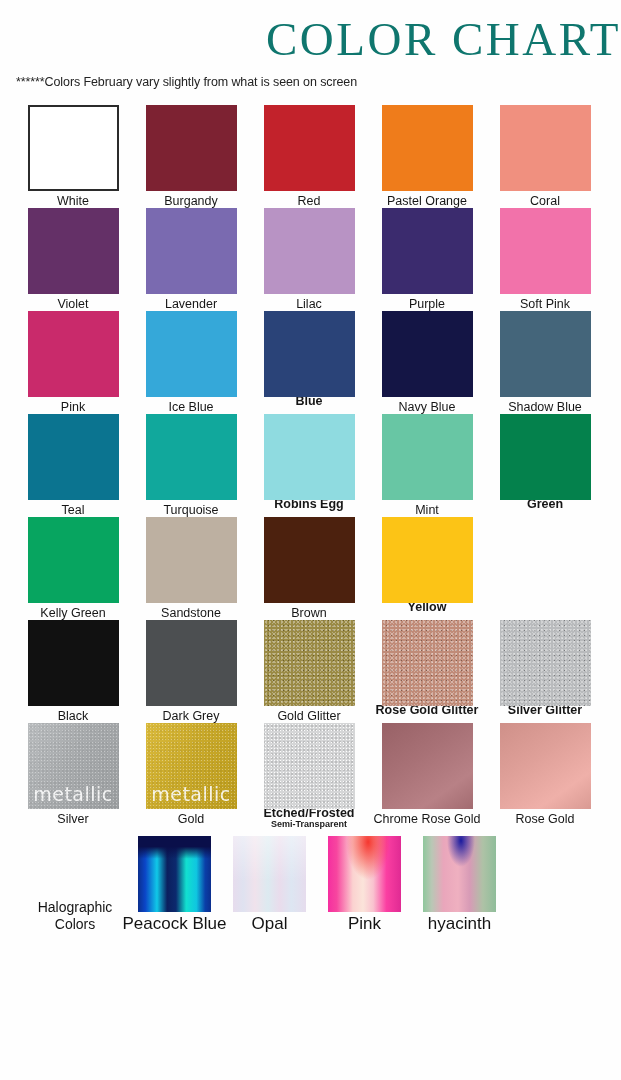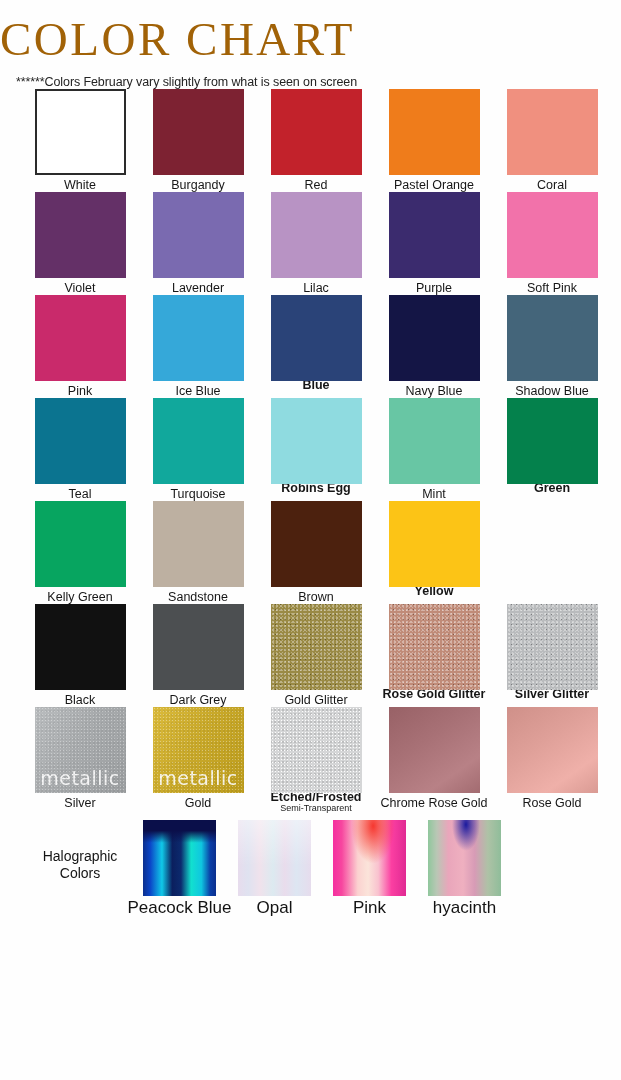--- a/index.html
+++ b/index.html
@@ -17,43 +17,42 @@
   }
   #chart-page {
     width: 621px;
     height: 1080px;
     position: relative;
     background: #fefefe;
   }
 
   
   #chart-title {
-    text-align: left;
+    text-align: right;
     font-family: "Liberation Serif", serif;
     font-size: 47px;
     font-weight: 400;
     letter-spacing: 2.5px;
-    color: #a16207;
+    color: #0f766e;
     margin: 0;
     padding-top: 14px;
     line-height: 1.1;
   }
   #chart-subtitle {
     font-size: 12.5px;
     color: #232323;
     margin: 0;
     padding: 9px 0 0 16px;
     letter-spacing: -0.1px;
     white-space: nowrap;
   }
 
   
   .swatch-grid {
-    margin-top: 0;
-    padding-left: 7px;
+    margin-top: 16px;
   }
   .swatch-row {
     display: flex;
     justify-content: flex-start;
     padding-left: 14px;
     box-sizing: border-box;
     width: 621px;
   }
   .swatch-cell {
     width: 118px;
@@ -80,20 +79,21 @@
     line-height: 1.12;
     padding-top: 3px;
     white-space: nowrap;
   }
   .swatch-sublabel {
     font-size: 9px;
     color: #1a1a1a;
     text-align: center;
     line-height: 1.1;
     white-space: nowrap;
+    font-weight: bold;
   }
   .raise-sm .swatch-label { margin-top: -6px; font-weight: bold; }
 
   
   .metallic-word {
     position: absolute;
     left: 0;
     right: 0;
     bottom: 4px;
     text-align: center;
@@ -132,24 +132,23 @@
     background-image:
       radial-gradient(rgba(255,255,255,0.35) 0.5px, transparent 0.8px),
       radial-gradient(rgba(0,0,0,0.18) 0.5px, transparent 0.8px);
     background-size: 3px 3px, 4px 4px;
     background-position: 0 0, 1px 2px;
   }
 
   
   .holo-row {
     display: flex;
-    align-items: flex-start;
-    padding-left: 16px;
+    align-items: flex-end;
+    padding-left: 23px;
     margin-top: 6px;
-    margin-left: 12px;
   }
   #holo-heading {
     width: 104px;
     text-align: center;
     font-size: 14px;
     line-height: 1.25;
     color: #141414;
     padding-top: 28px;
   }
   .holo-cell {

